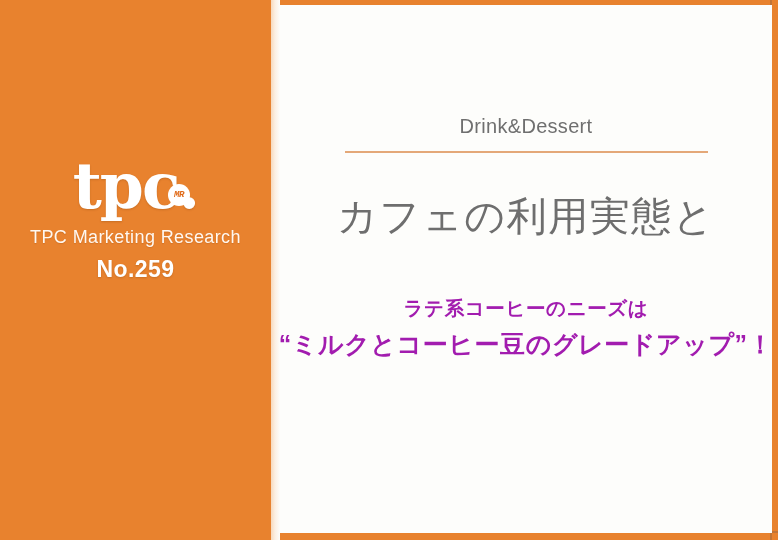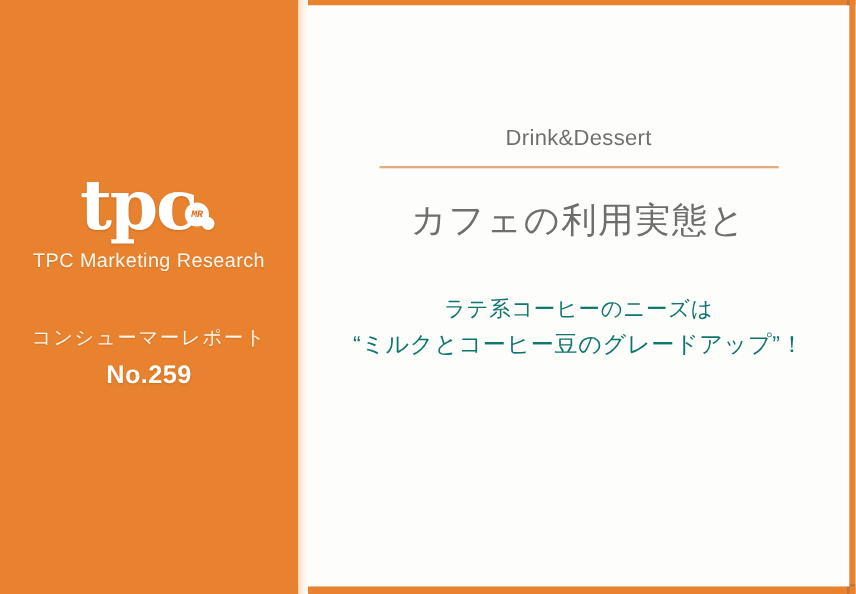--- a/index.html
+++ b/index.html
@@ -159,43 +159,43 @@
   }
 
   .rule {
     margin-top: 13px;
     width: 363px;
     height: 2px;
     background: #E4A878;
   }
 
   .main-title {
-    margin-top: 25px;
+    margin-top: 35px;
     text-align: center;
     color: #6E6E6E;
-    font-size: 32px;
+    font-size: 40px;
     font-weight: 300;
     line-height: 1.42;
     letter-spacing: 1.5px;
     white-space: nowrap;
   }
   .main-title .line { display: block; }
 
   .sub-title {
     margin-top: 21px;
     text-align: center;
-    color: #0f766e;
+    color: #a21caf;
     font-size: 19.5px;
-    font-weight: 400;
+    font-weight: 700;
     line-height: 1.62;
     letter-spacing: 0.6px;
     white-space: nowrap;
   }
   .sub-title .line { display: block; }
-  .sub-title .line-2 { font-size: 21px; }
+  .sub-title .line-2 { font-size: 25px; }
 </style>
 </head>
 <body>
 
 <div class="slide">
 
   <div class="frame-top"></div>
   <div class="frame-bottom"></div>
   <div class="frame-right"></div>
   <div class="shade-right"></div>
@@ -203,21 +203,20 @@
 
   <div class="left-panel">
 
     <div class="logo-block">
       <span class="logo-word">tpc.</span>
       <span class="logo-badge">MR</span>
     </div>
 
     <div class="company-name">TPC Marketing Research</div>
 
-    <div class="report-series">コンシューマーレポート</div>
 
     <div class="report-number">No.259</div>
   </div>
 
   <div class="panel-divider"></div>
 
   <div class="right-panel">
 
     <div class="category">Drink&amp;Dessert</div>
 

